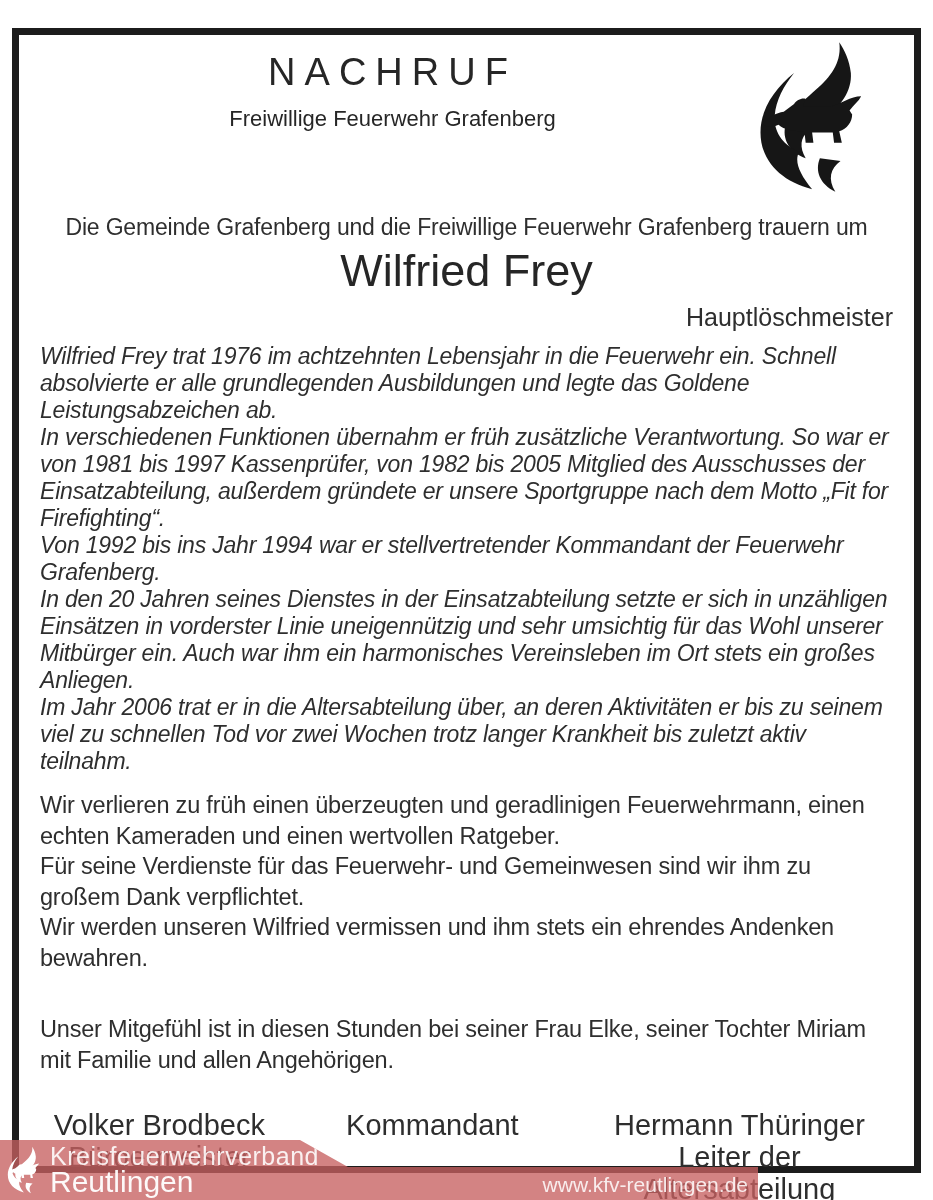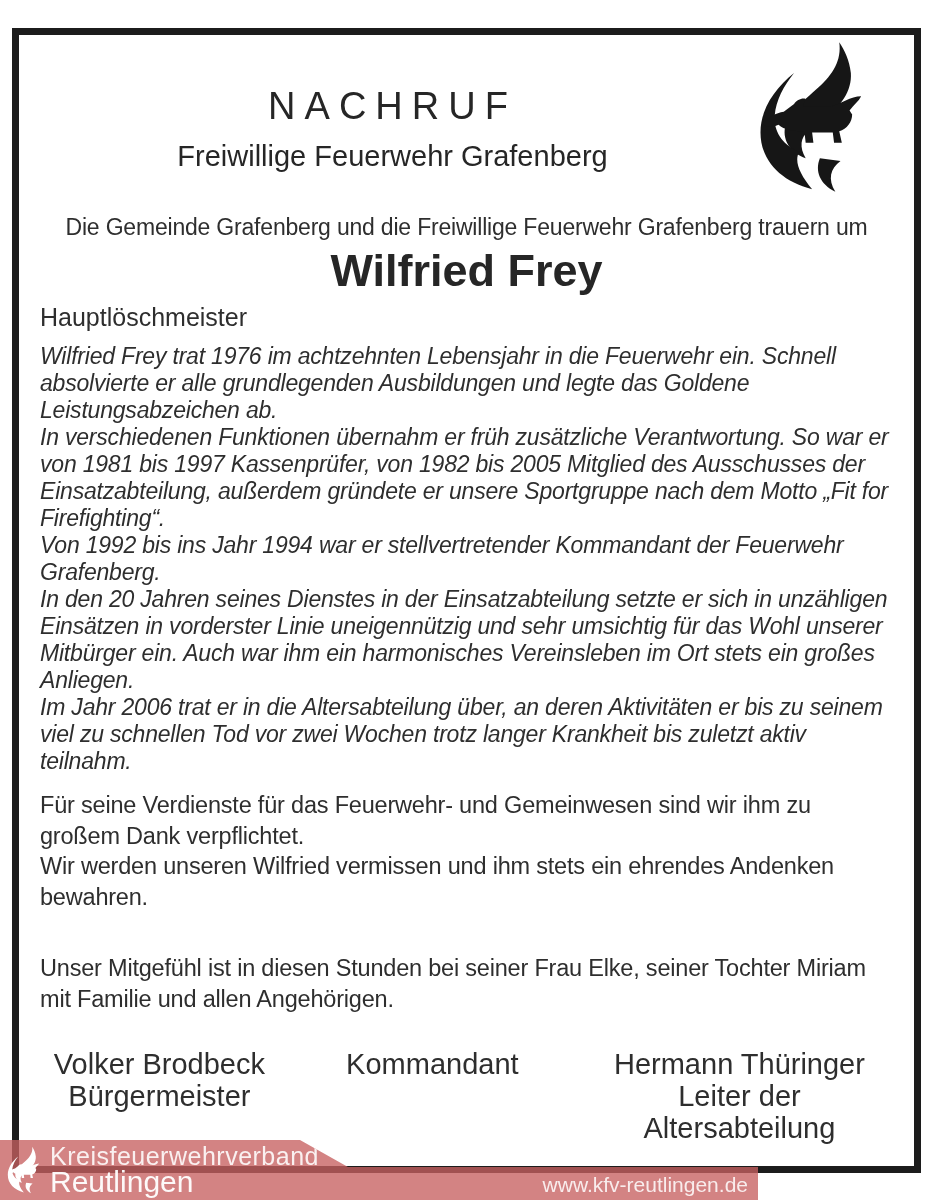--- a/index.html
+++ b/index.html
@@ -9,29 +9,29 @@
   }
   .frame{
     position:absolute;left:12px;top:28px;width:909px;height:1145px;
     border:7px solid #1c1c1c;box-sizing:border-box;background:#ffffff;
   }
   .inner{position:relative;padding:0 21px;height:100%;box-sizing:border-box;}
 
   
   .header{display:flex;align-items:flex-start;margin-top:0;}
   .logo-left{margin:26px 0 0 26px;flex:0 0 auto;}
-  .header-center{flex:1 1 auto;text-align:center;padding-top:50px;}
+  .header-center{flex:1 1 auto;text-align:center;padding-top:16px;}
   .title{font-size:38px;letter-spacing:9px;color:#262626;font-weight:500;}
-  .subtitle{font-size:29px;margin-top:12px;color:#262626;}
+  .subtitle{font-size:22px;margin-top:12px;color:#262626;}
   .logo-right{flex:0 0 auto;margin:4px 6px 0 0;}
 
   
   .intro{ text-align:center;font-size:23px;margin-top:15px;letter-spacing:-0.2px;}
-  .name{ text-align:center;font-size:45px;font-weight:bold;margin-top:4px;color:#262626;}
-  .rank{ text-align:left;font-size:25px;margin-top:6px;}
+  .name{ text-align:center;font-size:45px;font-weight:normal;margin-top:4px;color:#262626;}
+  .rank{ text-align:right;font-size:25px;margin-top:6px;}
   .bio{ margin-top:11px;font-style:italic;font-size:23px;line-height:27px;letter-spacing:-0.2px;}
   .bio p{margin:0;}
   .tribute{ margin-top:15px;font-size:23.5px;line-height:30.5px;letter-spacing:-0.2px;}
   .tribute p{margin:0;}
   .condolence{ margin-top:41px;font-size:23.5px;line-height:31px;letter-spacing:-0.2px;}
   .signatures{display:flex;margin-top:33px;font-size:29px;justify-content:center;}
   .sig{text-align:center;line-height:32px;}
   .sig-0{flex:0 0 28%;}
   .sig-1{flex:0 0 36%;}
   .sig-2{flex:0 0 36%;}
@@ -84,20 +84,21 @@
 
     <div class="bio">
       <p>Wilfried Frey trat 1976 im achtzehnten Lebensjahr in die Feuerwehr ein. Schnell absolvierte er alle grundlegenden Ausbildungen und legte das Goldene Leistungsabzeichen ab.</p>
       <p>In verschiedenen Funktionen übernahm er früh zusätzliche Verantwortung. So war er von 1981 bis 1997 Kassenprüfer, von 1982 bis 2005 Mitglied des Ausschusses der Einsatzabteilung, außerdem gründete er unsere Sportgruppe nach dem Motto „Fit for Firefighting“.</p>
       <p>Von 1992 bis ins Jahr 1994 war er stellvertretender Kommandant der Feuerwehr Grafenberg.</p>
       <p>In den 20 Jahren seines Dienstes in der Einsatzabteilung setzte er sich in unzähligen Einsätzen in vorderster Linie uneigennützig und sehr umsichtig für das Wohl unserer Mitbürger ein. Auch war ihm ein harmonisches Vereinsleben im Ort stets ein großes Anliegen.</p>
       <p>Im Jahr 2006 trat er in die Altersabteilung über, an deren Aktivitäten er bis zu seinem viel zu schnellen Tod vor zwei Wochen trotz langer Krankheit bis zuletzt aktiv teilnahm.</p>
     </div>
 
     <div class="tribute">
+      <p>Wir verlieren zu früh einen überzeugten und geradlinigen Feuerwehrmann, einen echten Kameraden und einen wertvollen Ratgeber.</p>
       <p>Für seine Verdienste für das Feuerwehr- und Gemeinwesen sind wir ihm zu großem Dank verpflichtet.</p>
       <p>Wir werden unseren Wilfried vermissen und ihm stets ein ehrendes Andenken bewahren.</p>
     </div>
 
     <div class="condolence">Unser Mitgefühl ist in diesen Stunden bei seiner Frau Elke, seiner Tochter Miriam mit Familie und allen Angehörigen.</div>
 
     <div class="signatures">
       <div class="sig sig-0">
         <div>Volker Brodbeck</div>
         <div>Bürgermeister</div>

